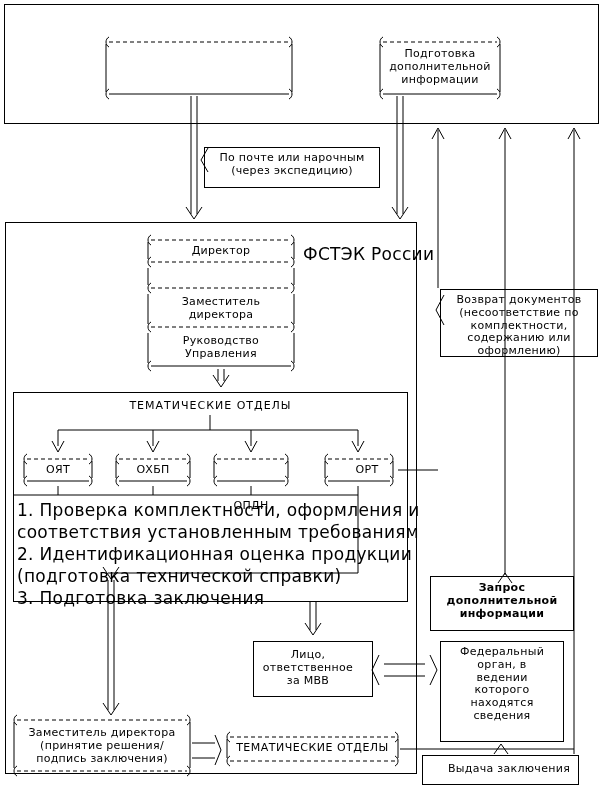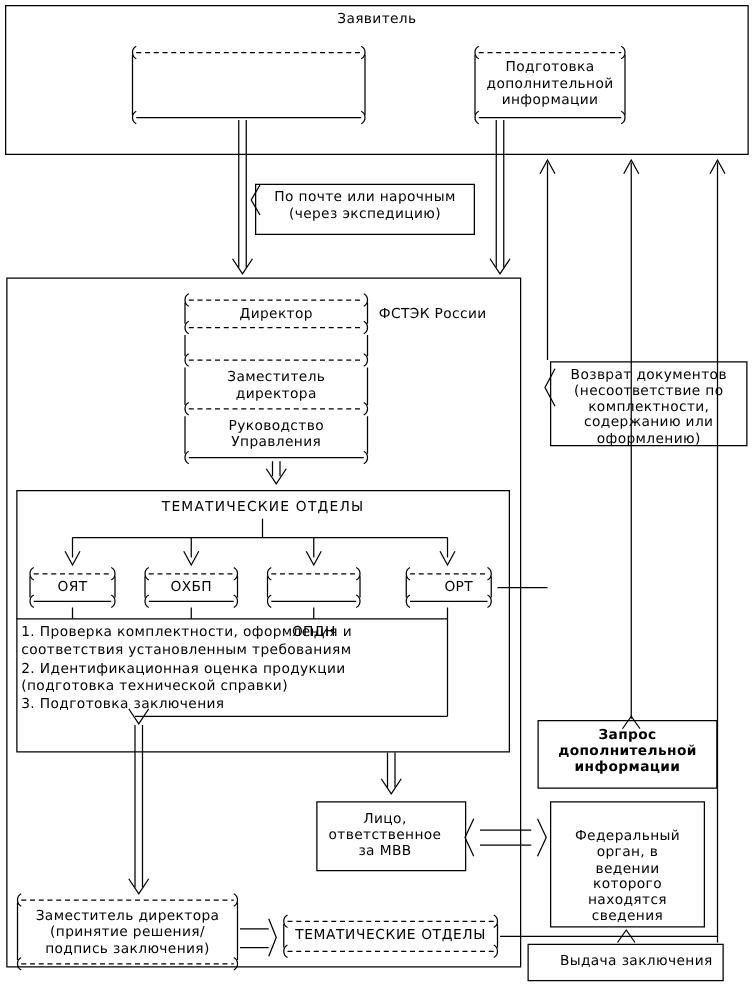--- a/index.html
+++ b/index.html
@@ -31,38 +31,37 @@
     position: absolute;
     text-align: center;
     line-height: 1.16;
     white-space: pre;
     font-size: 11px;
     letter-spacing: 0.3px;
   }
   .lbl {
     position: absolute;
     white-space: pre;
-    font-size: 11px;
+    font-size: 17px;
     line-height: 1.16;
     letter-spacing: 0.3px;
   }
   
   .svgbox { position: absolute; }
   svg { display: block; overflow: visible; }
   .ln { stroke: #000; stroke-width: 1; fill: none; }
   .ln-d { stroke: #000; stroke-width: 1; fill: none; stroke-dasharray: 4 3; }
   .dbl { stroke: #000; stroke-width: 1; fill: none; }
 </style>
 </head>
 <body>
 
 <div id="canvas">
 
   <div class="box" style="left:4px; top:4px; width:595px; height:120px;"></div>
-  <div class="boxtext" style="left:4px; top:9px; width:595px;">Заявитель</div>
 
   <div class="svgbox" style="left:101px; top:38px;">
     <svg width="196" height="60" viewBox="0 0 196 60">
 
       <path class="ln-d" d="M8,4 H188"></path>
       <path class="ln" d="M8,9 C4,7 4,1 8,-1"></path>
       <path class="ln" d="M188,9 C192,7 192,1 188,-1"></path>
 
       <path class="ln" d="M5,6 V54"></path>
       <path class="ln" d="M191,6 V54"></path>
@@ -250,21 +249,21 @@
 комплектности,
 содержанию или
 оформлению)</div>
 
   <div class="box" style="left:430px; top:576px; width:144px; height:55px;"></div>
   <div class="boxtext" style="left:430px; top:582px; width:144px;font-weight:bold;">Запрос
 дополнительной
 информации</div>
 
   <div class="box" style="left:440px; top:641px; width:124px; height:101px;"></div>
-  <div class="boxtext" style="left:440px; top:646px; width:124px;margin-top:17px;">Федеральный
+  <div class="boxtext" style="left:440px; top:646px; width:124px;">Федеральный
 орган, в
 ведении
 которого
 находятся
 сведения</div>
 
   <div class="box" style="left:422px; top:755px; width:157px; height:30px;"></div>
   <div class="boxtext" style="left:422px; top:763px; width:174px;">Выдача заключения</div>
 
   <svg class="abs" style="left:0; top:0;" width="603" height="791">

